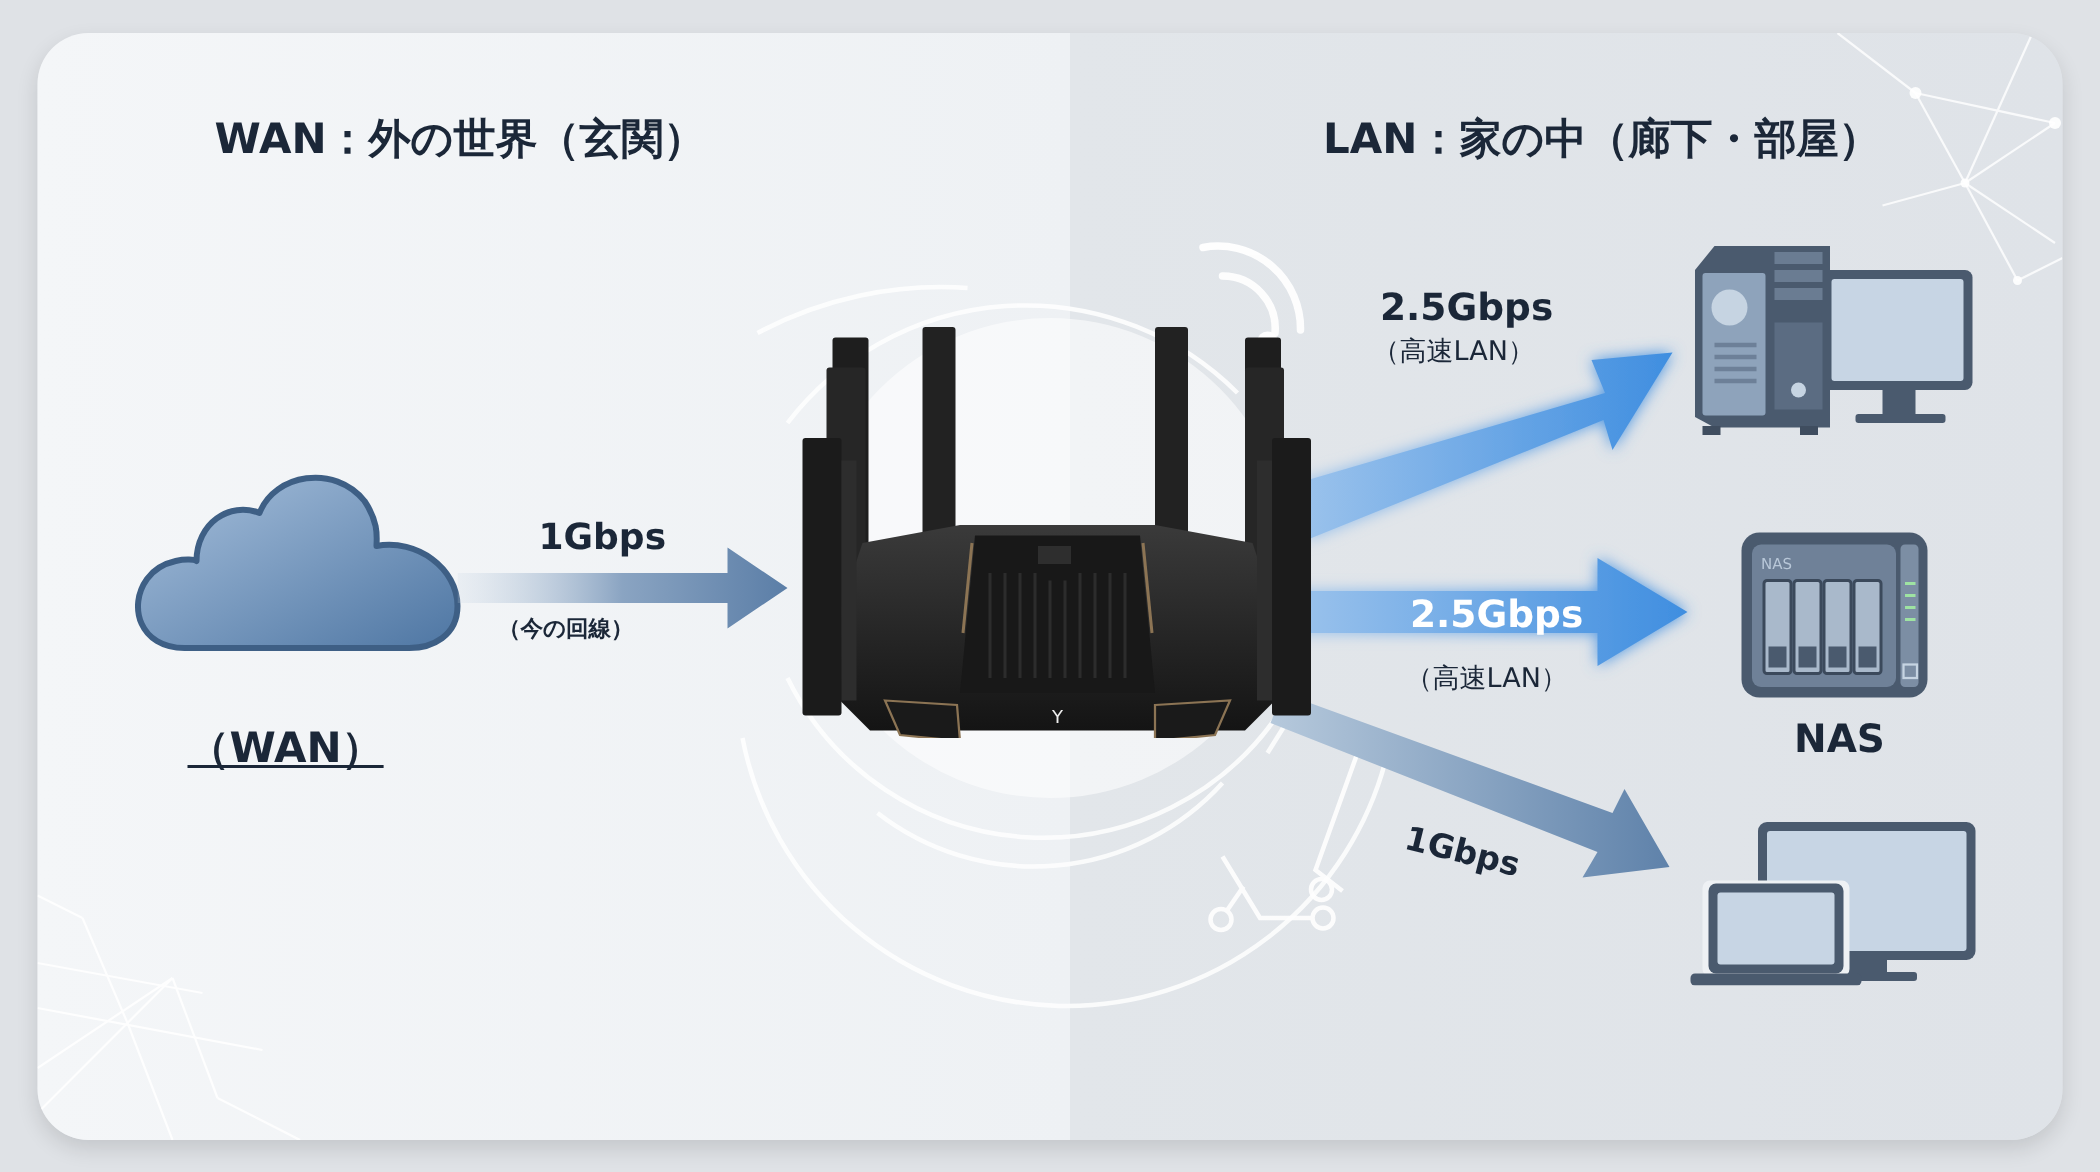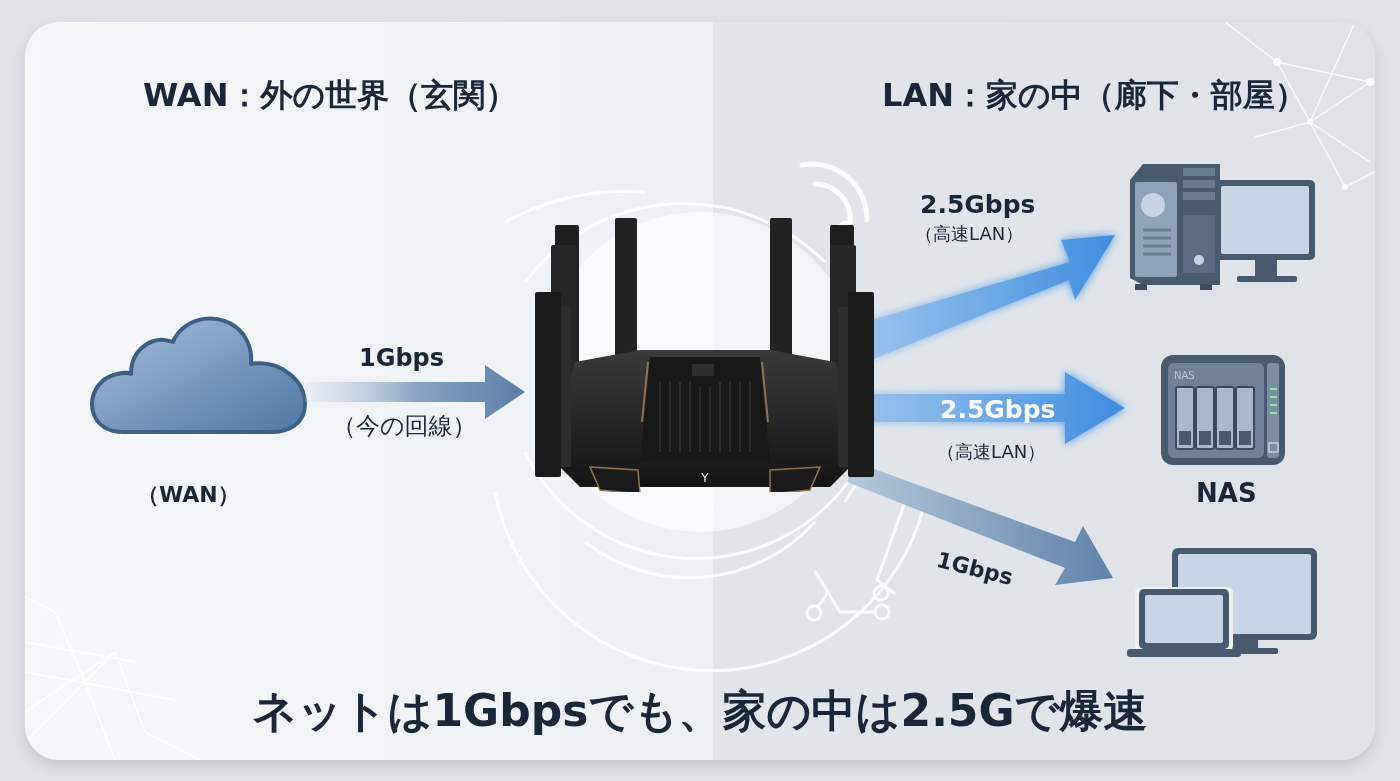--- a/index.html
+++ b/index.html
@@ -11,21 +11,21 @@
   }
   .card {
     position:absolute; left:25px; top:22px; width:1350px; height:738px;
     border-radius:34px; overflow:hidden;
     box-shadow:0 6px 14px rgba(0,0,0,0.12);
     background:linear-gradient(90deg,#f4f6f8 0%, #eef1f4 51%, #e2e6ea 51%, #dfe3e8 100%);
   }
   .abs { position:absolute; }
   svg.layer { position:absolute; left:0; top:0; }
   .title {
-    position:absolute; font-weight:bold; color:#1b2738; font-size:32px; white-space:nowrap;
+    position:absolute; font-weight:bold; color:#1b2738; font-size:28px; white-space:nowrap;
   }
   .lbl { position:absolute; font-weight:bold; color:#1b2738; white-space:nowrap; }
   .headline {
     position:absolute; left:0; width:1350px; top:660px; text-align:center;
     font-weight:bold; font-size:44px; color:#1b2738; letter-spacing:0px;
   }
 </style>
 </head>
 <body>
 
@@ -96,34 +96,34 @@
 
   <svg class="abs" style="left:58px; top:282px;" width="230" height="140" viewBox="0 0 230 140">
     <defs>
       <linearGradient id="cloudg" x1="0" y1="0" x2="1" y2="1">
         <stop offset="0" stop-color="#a7c0dc"></stop>
         <stop offset="1" stop-color="#4e76a3"></stop>
       </linearGradient>
     </defs>
     <path d="M40 128 C10 128 2 100 15 82 C25 68 45 68 48 70 C48 45 70 30 90 38 C100 12 140 5 160 30 C170 45 168 55 168 60 C195 55 222 75 222 100 C222 120 205 128 190 128 Z" fill="url(#cloudg)" stroke="#3e5f85" stroke-width="4" stroke-linejoin="round"></path>
   </svg>
-  <div class="lbl" style="left:112px; top:458px; font-size:22px;">（WAN）</div>
+  <div class="lbl" style="left:100px; top:458px; font-size:28px;text-decoration:underline;">（WAN）</div>
 
   <svg class="abs" style="left:280px; top:340px;" width="225" height="60">
     <defs>
       <linearGradient id="wang" x1="0" y1="0" x2="1" y2="0">
         <stop offset="0" stop-color="#c9d6e4" stop-opacity="0.2"></stop>
         <stop offset="0.5" stop-color="#8aa4c2"></stop>
         <stop offset="1" stop-color="#5b7ea7"></stop>
       </linearGradient>
     </defs>
     <polygon points="0,20 180,20 180,3 220,30 180,57 180,40 0,40" fill="url(#wang)"></polygon>
   </svg>
   <div class="lbl" style="left:334px; top:322px; font-size:24px;">1Gbps</div>
-  <div class="lbl" style="left:307px; top:388px; font-size:24px; font-weight:normal;">（今の回線）</div>
+  <div class="lbl" style="left:307px; top:388px; font-size:15px; font-weight:bold;">（今の回線）</div>
 
   <svg class="layer" width="1350" height="738">
     <defs>
       <linearGradient id="fastg" x1="0" y1="0" x2="1" y2="0">
         <stop offset="0" stop-color="#9cc3ec"></stop>
         <stop offset="1" stop-color="#3f8ee0"></stop>
       </linearGradient>
       <linearGradient id="slowg" x1="0" y1="0" x2="1" y2="0">
         <stop offset="0" stop-color="#b6c9dc"></stop>
         <stop offset="1" stop-color="#5f82aa"></stop>
@@ -254,14 +254,13 @@
     <rect x="47" y="16" width="145" height="92" rx="6" fill="#4a5a6e"></rect>
     <rect x="53" y="22" width="133" height="80" rx="2" fill="#c7d5e4"></rect>
     <rect x="107" y="108" width="26" height="8" fill="#4a5a6e"></rect>
     <rect x="88" y="116" width="65" height="6" rx="2" fill="#4a5a6e"></rect>
     <rect x="10" y="55" width="98" height="64" rx="5" fill="#eef1f4"></rect>
     <rect x="14" y="57" width="90" height="60" rx="5" fill="#4a5a6e"></rect>
     <rect x="20" y="63" width="78" height="48" rx="2" fill="#c7d5e4"></rect>
     <rect x="2" y="117" width="114" height="8" rx="3" fill="#4a5a6e"></rect>
   </svg>
 
-  <div class="headline">ネットは1Gbpsでも、家の中は2.5Gで爆速</div>
 </div>
 
 </body></html>

